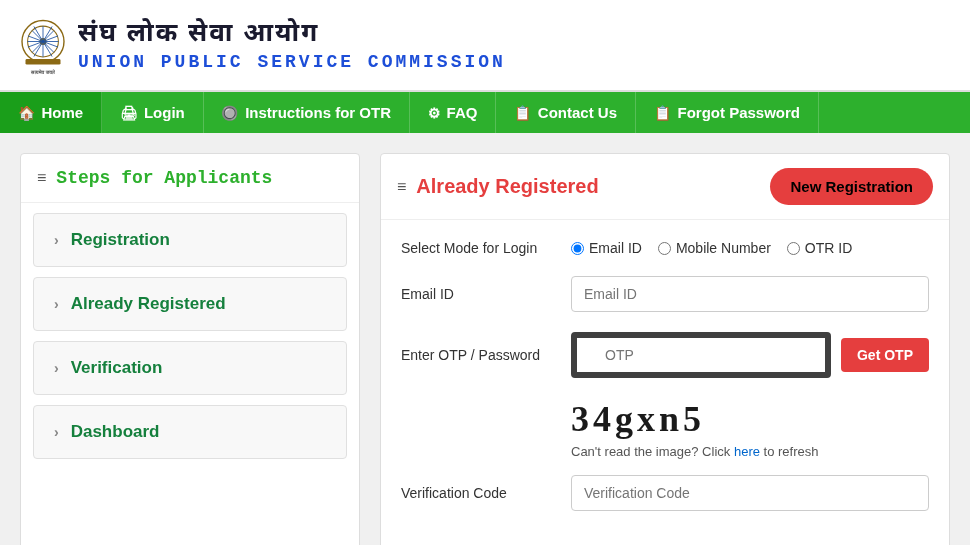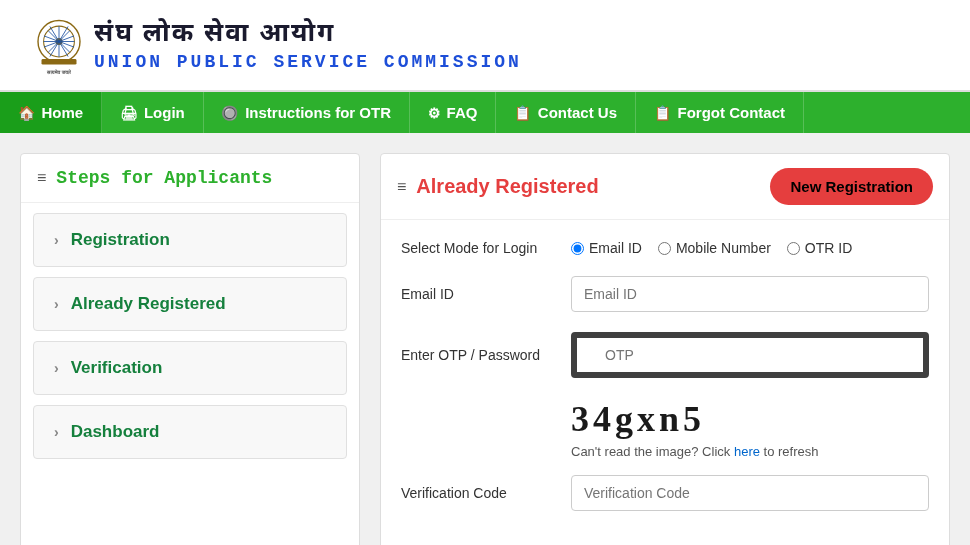--- a/index.html
+++ b/index.html
@@ -3,21 +3,21 @@
   <meta charset="utf-8">
   <style>
     * { box-sizing: border-box; margin: 0; padding: 0; }
     body { font-family: Arial, sans-serif; background: #f0f0f0; width: 970px; }
 
     
     .header {
       background: #fff;
       display: flex;
       align-items: center;
-      padding: 10px 24px;
+      padding: 10px 8px;
       border-bottom: 2px solid #ddd;
     }
     .header-title h1 {
       font-family: 'Noto Sans Devanagari', Arial, sans-serif;
       font-size: 26px;
       color: #1a1a2e;
       font-weight: bold;
       letter-spacing: 2px;
     }
     .header-title h2 {
@@ -288,21 +288,21 @@
   <div class="nav-item">
     <span class="nav-icon">⚙</span>
     <span>FAQ</span>
   </div>
   <div class="nav-item">
     <span class="nav-icon">📋</span>
     <span>Contact Us</span>
   </div>
   <div class="nav-item">
     <span class="nav-icon">📋</span>
-    <span>Forgot Contact</span>
+    <span>Forgot Password</span>
   </div>
 </nav>
 
 <div class="content">
 
   <div class="left-panel">
     <div class="panel-header">
       <span class="panel-header-icon">≡</span>
       <span class="panel-header-title">Steps for Applicants</span>
     </div>
@@ -357,20 +357,21 @@
         <span class="form-label">Email ID</span>
         <div class="form-control-area">
           <input type="text" class="form-input" placeholder="Email ID" style="">
         </div>
       </div>
 
       <div class="form-row">
         <span class="form-label">Enter OTP / Password</span>
         <div class="form-control-area otp-row">
           <input type="password" class="otp-input" placeholder="OTP" style="">
+          <button class="get-otp-btn">Get OTP</button>
         </div>
       </div>
 
       <div class="captcha-area">
         <div class="captcha-text">34gxn5</div>
         <div class="captcha-hint">
           <span>Can't read the image? Click</span>
           <a href="#">here</a>
           <span>to refresh</span>
         </div>

